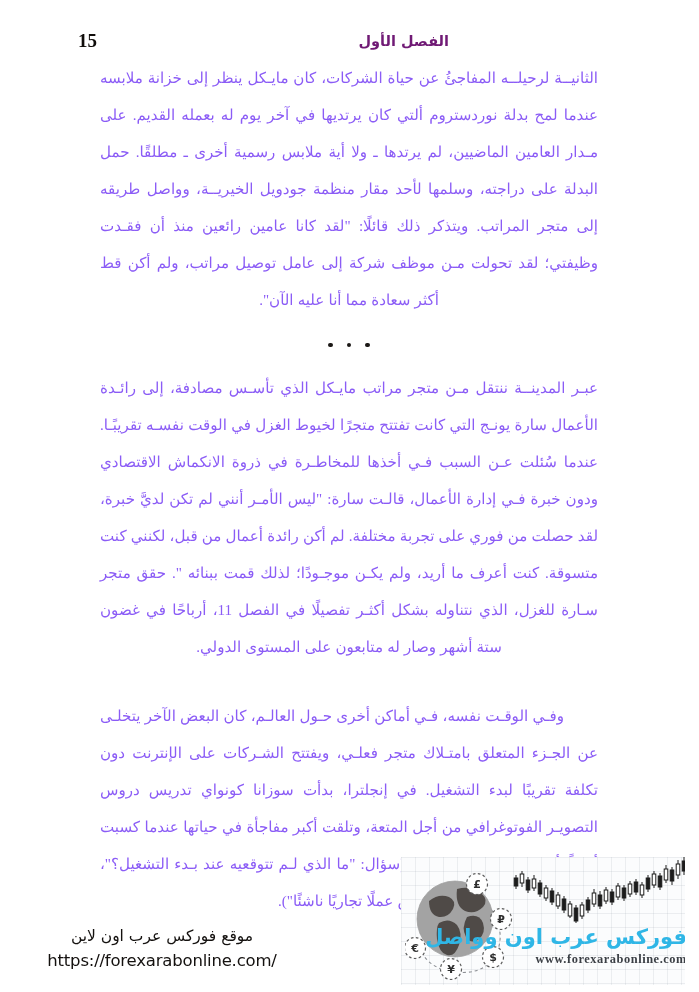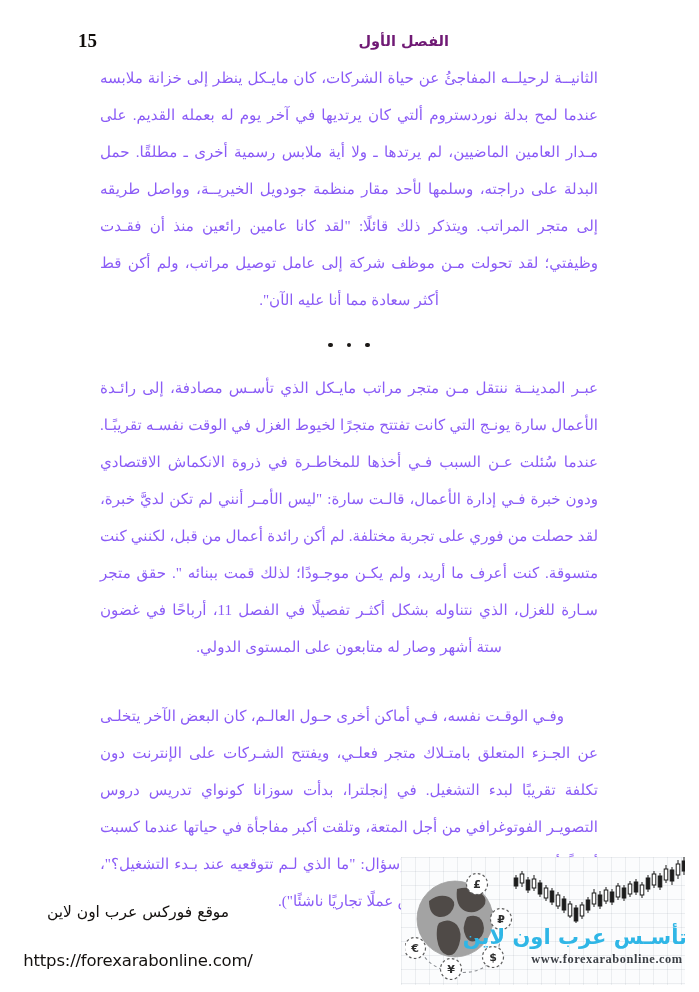--- a/index.html
+++ b/index.html
@@ -92,41 +92,40 @@
     display: block;
     width: 4.5px;
     height: 4.5px;
     border-radius: 50%;
     background: #1b1816;
   }
 
   
   .source-note {
     position: absolute;
-    left: 8px;
+    left: 32px;
     bottom: 18px;
     width: 260px;
     text-align: center;
     color: #14110f;
   }
   .source-note .ar {
     font-family: "DejaVu Sans", "Liberation Sans", sans-serif;
     font-size: 15.5px;
     direction: rtl;
     line-height: 24px;
     white-space: nowrap;
   }
   .source-note .url {
     font-family: "DejaVu Sans", "Liberation Sans", sans-serif;
     font-size: 16.5px;
     line-height: 26px;
     letter-spacing: -0.2px;
     direction: ltr;
     white-space: nowrap;
-    margin-top: 24px;
   }
 
   
   .banner {
     position: absolute;
     left: 401px;
     top: 857px;
     width: 284px;
     height: 128px;
     background:
@@ -173,20 +172,21 @@
   }
   .logo-url {
     font-family: "Liberation Serif", "DejaVu Serif", serif;
     font-size: 12.4px;
     font-weight: bold;
     color: #3b3f45;
     letter-spacing: 0.55px;
     line-height: 18px;
     white-space: nowrap;
     direction: ltr;
+    text-align: right;
   }
 </style>
 </head>
 <body>
 
 <div class="page">
 
   <div class="running-head">
     <div class="chapter-label">الفصل الأول</div>
     <div class="folio">15</div>
@@ -313,20 +313,20 @@
             </g>
             <g>
               <circle cx="10" cy="81" r="10.5" fill="#ffffff" stroke="#5c5c5c" stroke-width="1.2" stroke-dasharray="2.6,2.4"></circle>
               <text x="10" y="85">€</text>
             </g>
           </g>
         </svg>
       </div>
 
       <div class="logo-block">
-        <div class="logo-ar">تأسـس عرب اون لاين</div>
+        <div class="logo-ar">فوركس عرب اون وواصل</div>
         <div class="logo-url">www.forexarabonline.com</div>
       </div>
 
     </div>
   </div>
 
 </div>
 
 </body></html>

